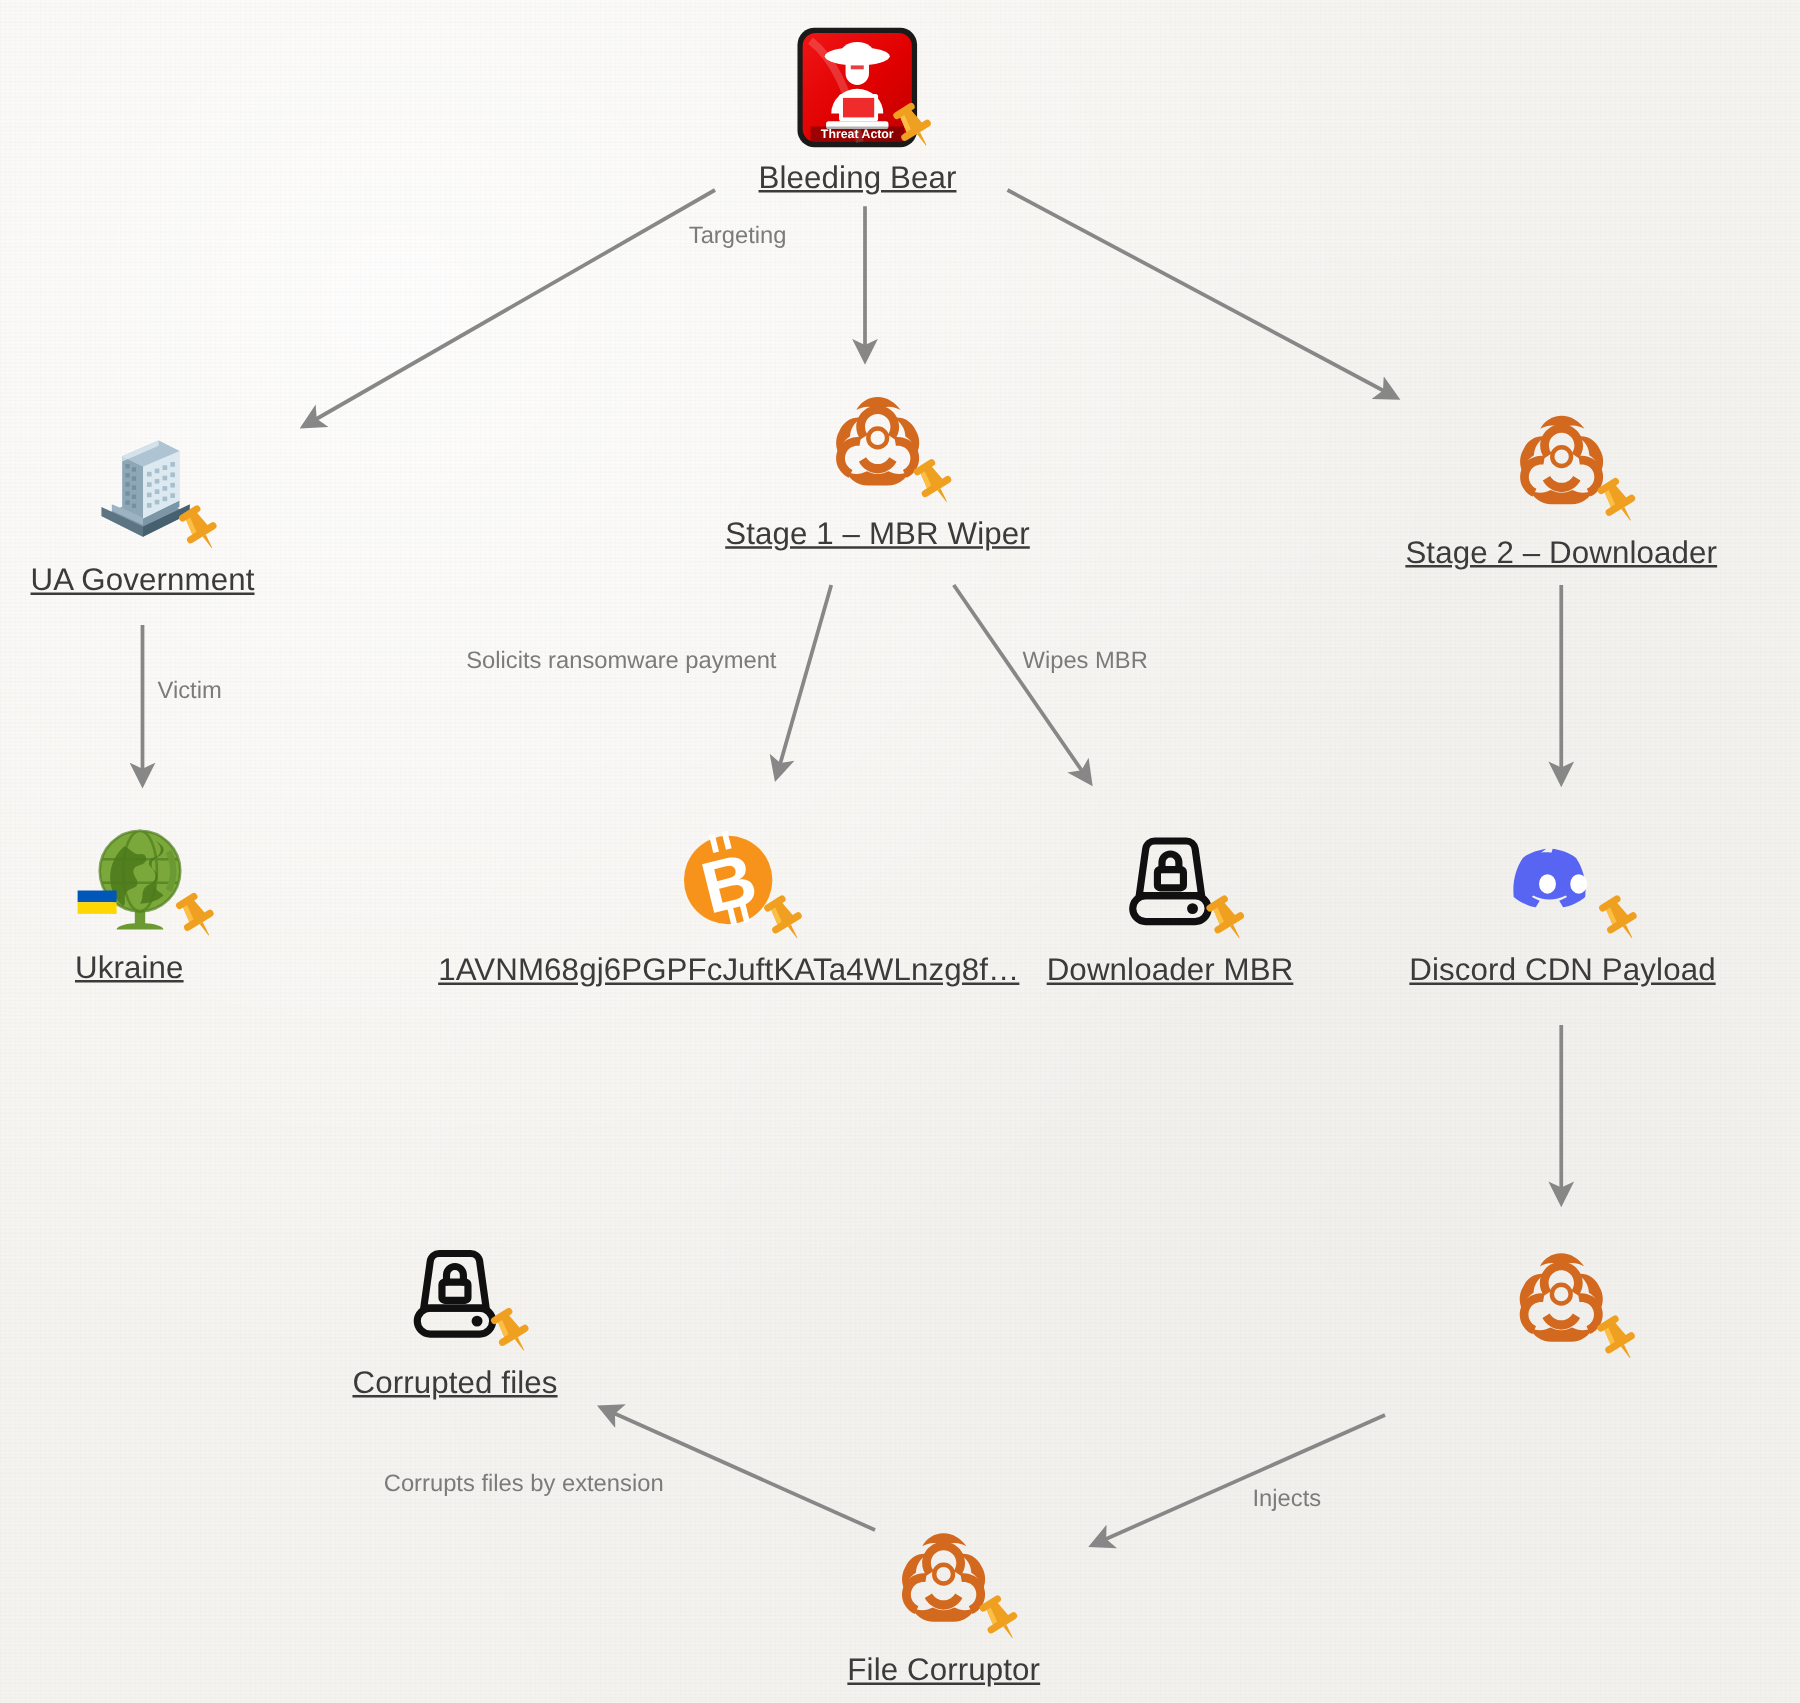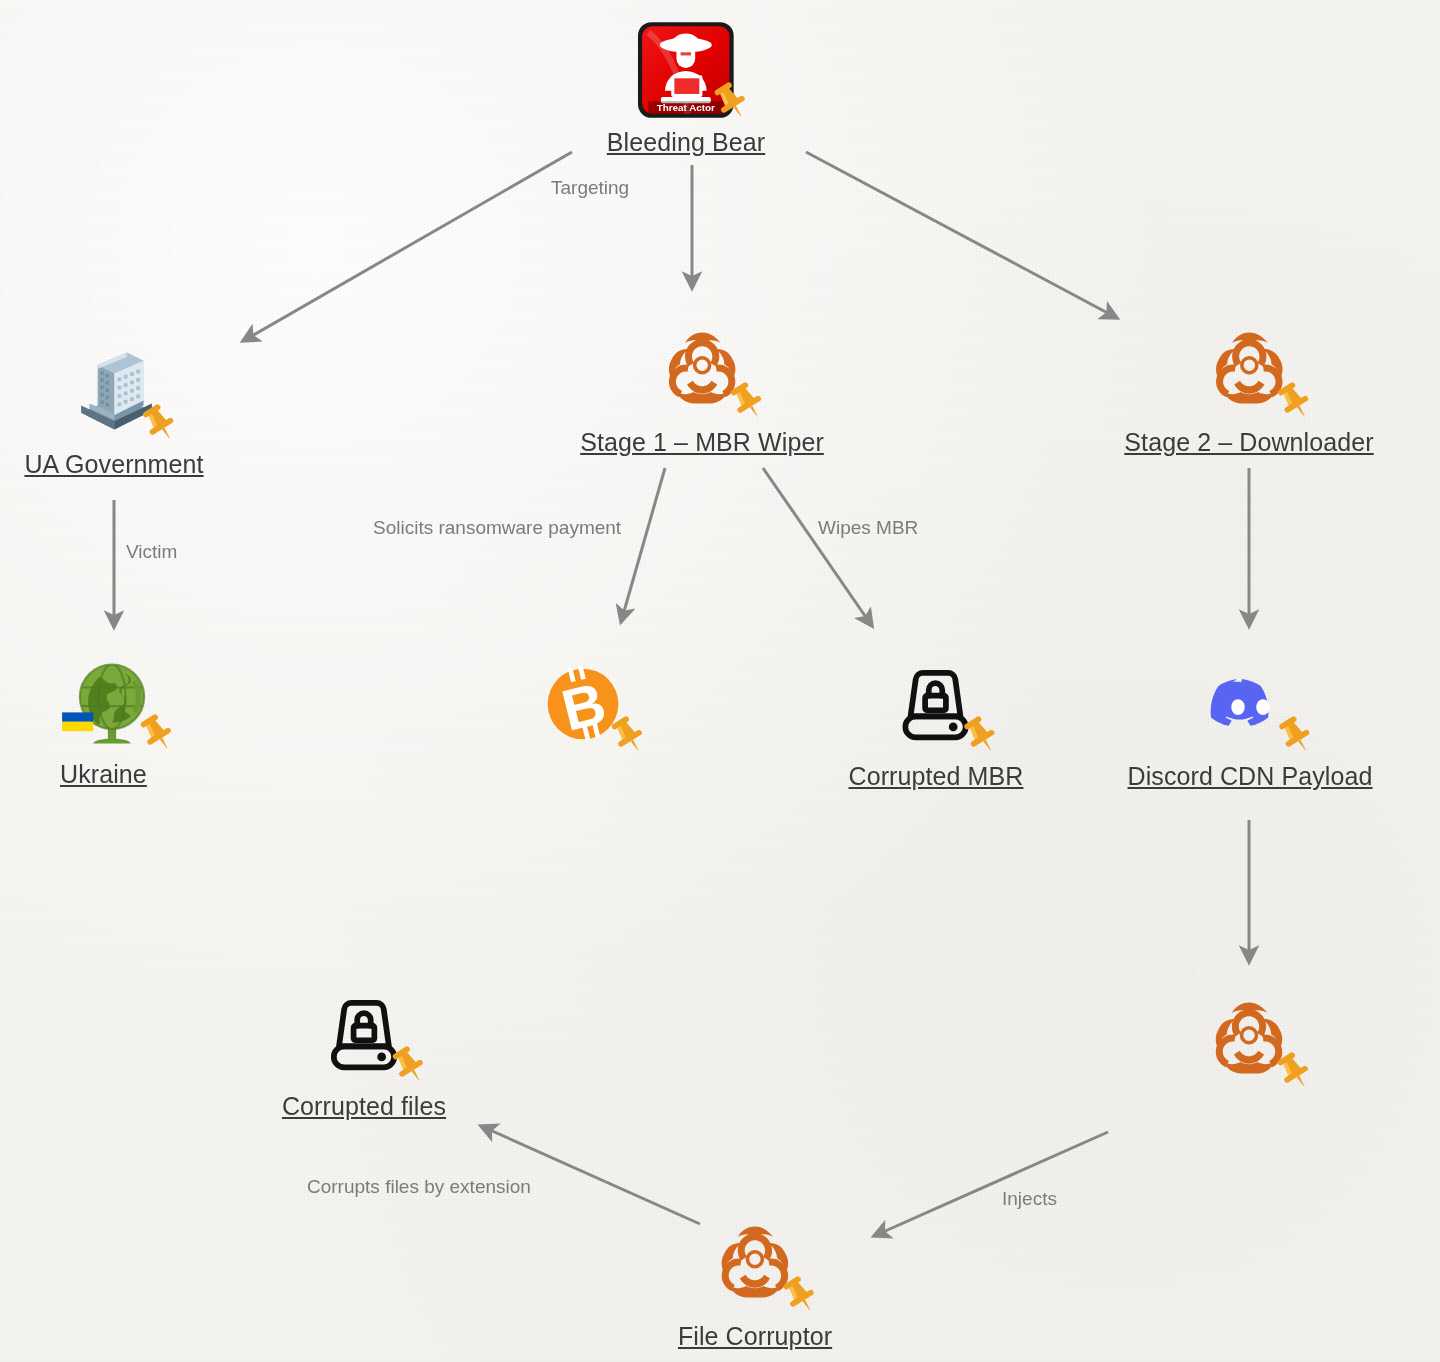--- a/index.html
+++ b/index.html
@@ -206,21 +206,21 @@
     <path d="M17 6 h14 a3 3 0 0 1 0 6 h-1.5 l2 13 h3.5 a3 3 0 0 1 0 6 H13 a3 3 0 0 1 0-6 h3.5 l2-13 H17 a3 3 0 0 1 0-6 z" fill="#f0a020"></path>
     <path d="M23 31 h3 l-1.2 12 a0.35 0.35 0 0 1-0.6 0 z" fill="#f0a020"></path>
     <path d="M17 6 h7 v6 h-5.5 a3 3 0 0 1-1.5-6 z" fill="#fbc košice" opacity="0"></path>
     <path d="M18.5 12 h4 l-1.8 13 h-4.2 z" fill="#ffc34d" opacity=".85"></path>
   </g>
 </svg>
         </span>
       </div>
       <div class="node-label">UA Government</div>
     </div>
-    <div class="node" style="left: 702px; top: 318px;">
+    <div class="node" style="left: 702px; top: 303px;">
       <div class="node-icon">
   <svg viewBox="0 0 100 100">
     <g fill="#d2691e">
       <path d="M50 14c-7.2 0-13.4 4.1-16.4 10.1 2.6-1.6 5.7-2.6 9-2.6 2.9 0 5.6.7 8 2 2.4-1.3 5.1-2 8-2 3.3 0 6.4 1 9 2.6C63.4 18.1 57.2 14 50 14z"></path>
       <path d="M50 20.5c-9.1 0-16.5 7.4-16.5 16.5 0 3.6 1.2 7 3.2 9.7l5.6-3.6a9.9 9.9 0 0 1-2.1-6.1c0-5.4 4.4-9.8 9.8-9.8s9.8 4.4 9.8 9.8c0 2.3-.8 4.4-2.1 6.1l5.6 3.6c2-2.7 3.2-6.1 3.2-9.7 0-9.1-7.4-16.5-16.5-16.5z"></path>
       <path d="M20.5 40.2c-3.6 6.2-3.1 13.6.5 19.1-.2-3 .3-6.2 1.9-9.1 1.5-2.5 3.5-4.5 5.8-5.8.1-2.7.8-5.4 2.3-7.9 1.6-2.9 4-5 6.7-6.4-6.5-1.1-13.6 2-17.2 10.1z"></path>
       <path d="M26.3 47c-7.9 4.5-10.6 14.6-6 22.5 1.8 3.1 4.5 5.4 7.5 6.7l2.8-6.1a9.8 9.8 0 0 1-4.5-4c-2.7-4.7-1.1-10.7 3.6-13.4 2-1.1 4.2-1.5 6.3-1.1l1.1-6.6c-3.6-.7-7.4 0-10.8 2z"></path>
       <path d="M79.5 40.2c-3.6-8.1-10.7-11.2-17.2-10.1 2.7 1.4 5.1 3.5 6.7 6.4 1.5 2.5 2.2 5.2 2.3 7.9 2.3 1.3 4.3 3.3 5.8 5.8 1.6 2.9 2.1 6.1 1.9 9.1 3.6-5.5 4.1-12.9.5-19.1z"></path>
       <path d="M73.7 47c-3.4-2-7.2-2.7-10.8-2l1.1 6.6c2.1-.4 4.3 0 6.3 1.1 4.7 2.7 6.3 8.7 3.6 13.4a9.8 9.8 0 0 1-4.5 4l2.8 6.1c3-1.3 5.7-3.6 7.5-6.7 4.6-7.9 1.9-18-6-22.5z"></path>
       <path d="M33.6 73.2c-2.9 0-5.6-.7-8.1-2 2.8 6.5 9.3 11 16.8 11h15.4c7.5 0 14-4.5 16.8-11-2.5 1.3-5.2 2-8.1 2-2.9 0-5.6-.7-8.1-2-2.5 1.3-5.2 2-8.3 2s-5.8-.7-8.3-2c-2.5 1.3-5.2 2-8.1 2z"></path>
@@ -321,20 +321,21 @@
 <svg viewBox="0 0 48 48">
   <g transform="rotate(-32 24 24)">
     <path d="M17 6 h14 a3 3 0 0 1 0 6 h-1.5 l2 13 h3.5 a3 3 0 0 1 0 6 H13 a3 3 0 0 1 0-6 h3.5 l2-13 H17 a3 3 0 0 1 0-6 z" fill="#f0a020"></path>
     <path d="M23 31 h3 l-1.2 12 a0.35 0.35 0 0 1-0.6 0 z" fill="#f0a020"></path>
     <path d="M17 6 h7 v6 h-5.5 a3 3 0 0 1-1.5-6 z" fill="#fbc košice" opacity="0"></path>
     <path d="M18.5 12 h4 l-1.8 13 h-4.2 z" fill="#ffc34d" opacity=".85"></path>
   </g>
 </svg>
         </span>
       </div>
+      <div class="node-label">1AVNM68gj6PGPFcJuftKATa4WLnzg8f…</div>
     </div>
     <div class="node" style="left: 936px; top: 652px;">
       <div class="node-icon">
   <svg viewBox="0 0 100 100">
     <g fill="none" stroke="#101010" stroke-width="5.5" stroke-linejoin="round" stroke-linecap="round">
       <path d="M26 62 L31 26 a7 7 0 0 1 7-6 h24 a7 7 0 0 1 7 6 L74 62 Z"></path>
       <rect x="21" y="62" width="58" height="20" rx="10"></rect>
       <rect x="40" y="42" width="20" height="14" rx="2"></rect>
       <path d="M43.5 42 v-5.5 a6.5 6.5 0 0 1 13 0 V42"></path>
     </g>
@@ -344,21 +345,21 @@
 <svg viewBox="0 0 48 48">
   <g transform="rotate(-32 24 24)">
     <path d="M17 6 h14 a3 3 0 0 1 0 6 h-1.5 l2 13 h3.5 a3 3 0 0 1 0 6 H13 a3 3 0 0 1 0-6 h3.5 l2-13 H17 a3 3 0 0 1 0-6 z" fill="#f0a020"></path>
     <path d="M23 31 h3 l-1.2 12 a0.35 0.35 0 0 1-0.6 0 z" fill="#f0a020"></path>
     <path d="M17 6 h7 v6 h-5.5 a3 3 0 0 1-1.5-6 z" fill="#fbc košice" opacity="0"></path>
     <path d="M18.5 12 h4 l-1.8 13 h-4.2 z" fill="#ffc34d" opacity=".85"></path>
   </g>
 </svg>
         </span>
       </div>
-      <div class="node-label">Corrupted MBR</div>
+      <div class="node-label">Downloader MBR</div>
     </div>
     <div class="node" style="left: 1250px; top: 652px;">
       <div class="node-icon">
   <svg viewBox="0 0 100 100">
     <path fill="#5865f2" d="M37 26 c-6 1-13 3-18 7 c-6 9-8 19-7 30 c5 4 11 7 17 8 l3-5 c-2-1-4-2-6-3 l1-1 c8 4 17 4 25 0 l1 1 c-2 1-4 2-6 3 l3 5 c6-1 12-4 17-8 c1-11-1-21-7-30 c-5-4-12-6-18-7 l-1 3 c-2-0.4-6-0.4-8 0 z"></path>
     <ellipse cx="38" cy="53" rx="6.5" ry="7.5" fill="#ffffff"></ellipse>
     <ellipse cx="62" cy="53" rx="6.5" ry="7.5" fill="#ffffff"></ellipse>
   </svg>
         <span class="pin">
 <svg viewBox="0 0 48 48">

